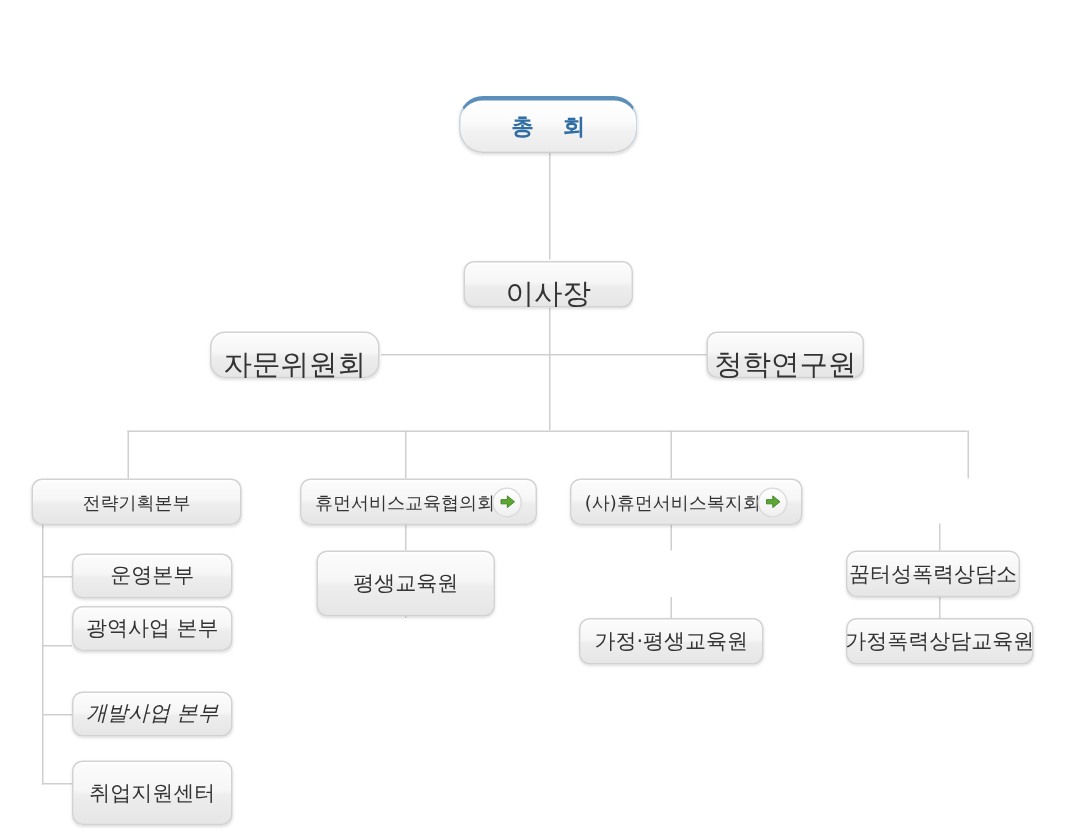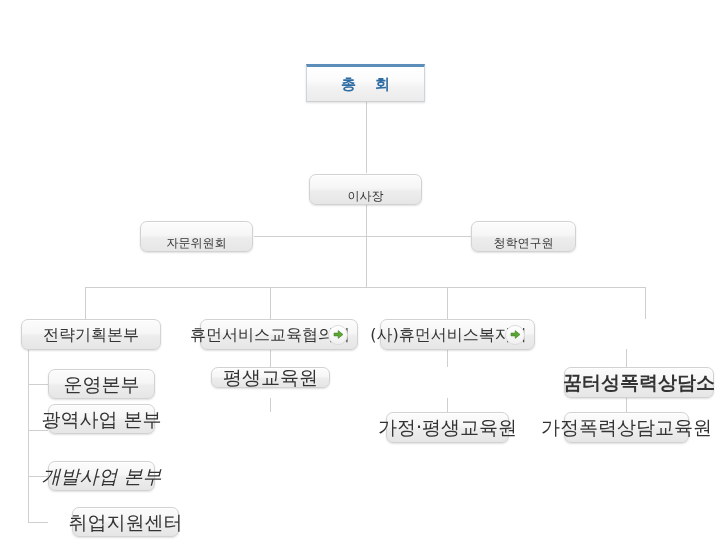--- a/index.html
+++ b/index.html
@@ -46,35 +46,35 @@
   .node .label {
     display: block;
   }
 
   
   .node.root {
     border-top: 3px solid #5b8fb9;
     border-left: 1px solid #c9d6e0;
     border-right: 1px solid #c9d6e0;
     border-bottom: 1px solid #cfcfcf;
-    border-radius: 0;
+    border-radius: 16px;
     background: linear-gradient(to bottom, #ffffff 0%, #fbfbfb 40%, #f2f2f2 60%, #ebebeb 100%);
   }
   .node.root .label {
     color: #2f6da3;
     font-size: 15px;
     font-weight: bold;
     letter-spacing: 7px;
     text-indent: 7px;
   }
 
-  .node.lvl2 .label { font-size: 12px; margin-top: 13px; }
-  .node.dept .label { font-size: 16px; }
+  .node.lvl2 .label { font-size: 19px; margin-top: 13px; }
+  .node.dept .label { font-size: 12px; }
   .node.dept.spaced .label { letter-spacing: 5px; text-indent: 5px; }
-  .node.sub .label { font-size: 19px; }
+  .node.sub .label { font-size: 14px; }
 
   
   .arrow-btn {
     position: absolute;
     right: 9px;
     top: 50%;
     transform: translateY(-50%);
     width: 18px;
     height: 18px;
     border-radius: 50%;
@@ -120,68 +120,68 @@
   <div class="line v" style="left:626px; top:398px; height:14px;"></div>
 
   <div class="node root" style="left:306px; top:64px; width:119px; height:38px;">
     <span class="label">총  회</span>
   </div>
 
   <div class="node lvl2" style="left:309px; top:174px; width:113px; height:31px;">
     <span class="label">이사장</span>
   </div>
 
-  <div class="node lvl2" style="left:140px; top:221px; width:113px; height:31px;">
+  <div class="node lvl2" style="left:140px; top:221px; width:113px; height:31px;border-radius:10px;">
     <span class="label">자문위원회</span>
   </div>
 
   <div class="node lvl2" style="left:471px; top:221px; width:105px; height:31px;">
     <span class="label">청학연구원</span>
   </div>
 
   <div class="node dept" style="left:21px; top:319px; width:140px; height:31px;">
     <span class="label">전략기획본부</span>
   </div>
   <div class="node sub" style="left:48px; top:369px; width:107px; height:30px;">
     <span class="label">운영본부</span>
   </div>
   <div class="node sub" style="left:48px; top:404px; width:107px; height:30px;text-align:right;">
     <span class="label">광역사업 본부</span>
   </div>
   <div class="node sub" style="left:48px; top:461px; width:107px; height:30px;font-style:italic;">
     <span class="label">개발사업 본부</span>
   </div>
-  <div class="node sub" style="left:48px; top:507px; width:107px; height:30px;margin-left:24px;">
+  <div class="node sub" style="left:48px; top:507px; width:107px; height:43px;">
     <span class="label">취업지원센터</span>
   </div>
 
   <div class="node dept" style="left:200px; top:319px; width:158px; height:31px;">
     <span class="label" style="margin-right:18px;">휴먼서비스교육협의회</span>
     <span class="arrow-btn">
       <svg width="11" height="11" viewBox="0 0 11 11" aria-hidden="true">
         <path d="M1 4.1 H5.2 V1.6 L10 5.5 L5.2 9.4 V6.9 H1 Z" fill="#5aa832" stroke="#3f7d22" stroke-width="0.6" stroke-linejoin="round"></path>
       </svg>
     </span>
   </div>
-  <div class="node sub" style="left:211px; top:367px; width:119px; height:21px;">
+  <div class="node sub" style="left:211px; top:367px; width:119px; height:44px;">
     <span class="label">평생교육원</span>
   </div>
 
   <div class="node dept" style="left:380px; top:319px; width:155px; height:31px;">
     <span class="label" style="margin-right:18px;">(사)휴먼서비스복지회</span>
     <span class="arrow-btn">
       <svg width="11" height="11" viewBox="0 0 11 11" aria-hidden="true">
         <path d="M1 4.1 H5.2 V1.6 L10 5.5 L5.2 9.4 V6.9 H1 Z" fill="#5aa832" stroke="#3f7d22" stroke-width="0.6" stroke-linejoin="round"></path>
       </svg>
     </span>
   </div>
   <div class="node sub" style="left:386px; top:412px; width:123px; height:31px;">
     <span class="label">가정·평생교육원</span>
   </div>
 
-  <div class="node sub" style="left:564px; top:367px; width:150px; height:31px;font-weight:bold;">
+  <div class="node sub" style="left:564px; top:367px; width:116px; height:31px;">
     <span class="label">꿈터성폭력상담소</span>
   </div>
   <div class="node sub" style="left:564px; top:412px; width:125px; height:31px;">
     <span class="label">가정폭력상담교육원</span>
   </div>
 
 </div>
 
 </body></html>

